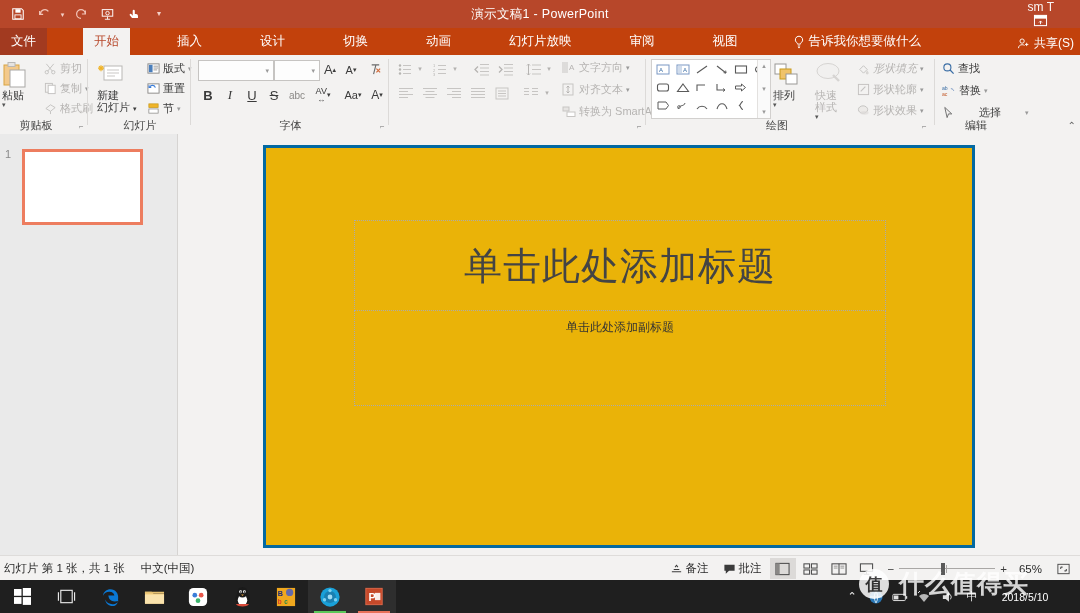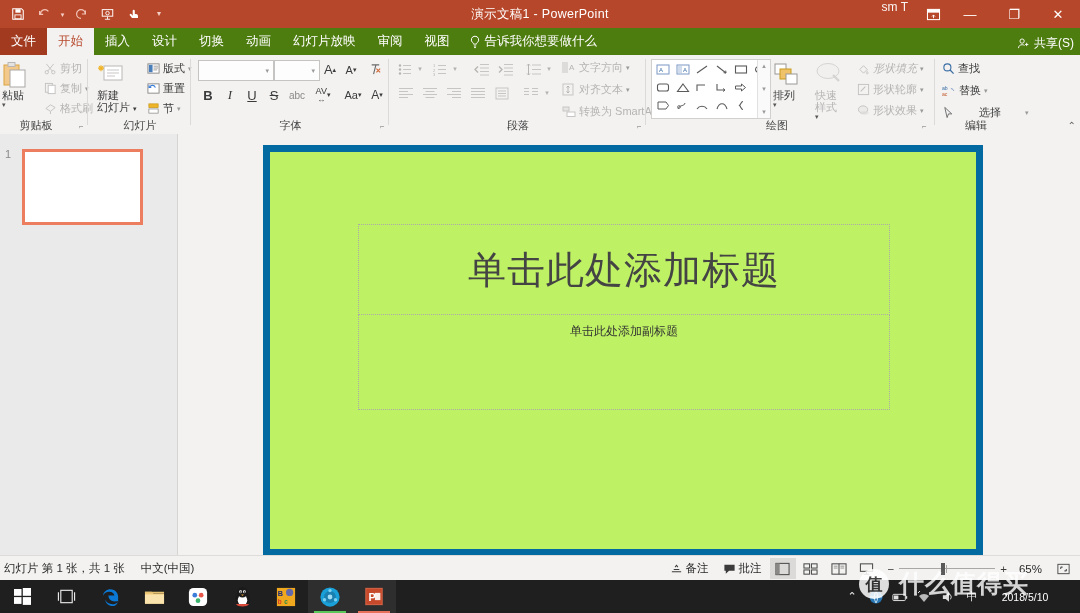--- a/index.html
+++ b/index.html
@@ -22,35 +22,35 @@
     color:#f4cfc6;font-size:13px;line-height:1;
   }
   .qat-btn.bright{color:#ffffff;}
   .qat-btn svg{display:block;}
   .title-center{
     position:absolute;left:0;top:0;width:1080px;height:28px;
     display:flex;align-items:center;justify-content:center;
     color:#fff;font-size:12.5px;letter-spacing:.3px;pointer-events:none;
   }
   .win-right{
-    position:absolute;right:0;top:0;height:28px;display:flex;
+    position:absolute;right:16px;top:0;height:28px;display:flex;align-items:center;flex-direction:column;
   }
   .win-user{color:#ffffff;font-size:12px;padding:0 10px;opacity:.95;}
   .win-ribbondisp{
     width:30px;height:28px;display:flex;align-items:center;justify-content:center;color:#fff;
   }
   .win-btn{
     width:44px;height:28px;display:flex;align-items:center;justify-content:center;
     color:#fff;font-size:13px;
   }
 
   
   .tabsrow{
     position:absolute;left:0;top:28px;width:1080px;height:27px;
-    background:#4d7c0f;display:flex;align-items:flex-end;
+    background:#c2410c;display:flex;align-items:flex-end;gap:36px;
   }
   .tab{
     height:27px;padding:0 11px;display:flex;align-items:center;
     color:#fff;font-size:12.5px;white-space:nowrap;
   }
   .tab.active{background:#f3f2f1;color:#b7472a;}
   .tab.file{background:#a23a20;}
   .tellme{
     display:flex;align-items:center;gap:4px;color:#fff;font-size:12.5px;
     padding:0 8px;height:27px;
@@ -137,21 +137,21 @@
     width:115px;height:70px;background:#fff;border:3px solid #ed7d5f;
   }
   .tp-scroll{
     position:absolute;right:0;top:0;width:4px;height:421px;background:#eaeaea;
   }
   .canvas-area{
     position:absolute;left:178px;top:0;width:902px;height:421px;background:#f3f2f1;
   }
   .slide{
     position:absolute;left:85px;top:11px;width:706px;height:397px;
-    background:#bef264;border:7px solid #0369a1;
+    background:#eab308;border:3px solid #0369a1;
   }
   .ph{
     position:absolute;border:1px dotted #aaa;background:transparent;
     display:flex;justify-content:center;
   }
   .ph-title{
     left:88px;top:72px;width:530px;height:89px;align-items:center;
   }
   .ph-title span{
     font-size:38px;color:#444;font-weight:300;letter-spacing:1px;line-height:1;
@@ -581,21 +581,20 @@
       </div>
       <div class="fbtn" style="left:130px;top:28px;width:22px;height:20px;">
         <span class="ic">
           <svg width="14" height="12" viewBox="0 0 14 12">
               <path d="M0 1.5h5M0 4.5h5M0 7.5h5M8 1.5h6M8 4.5h6M8 7.5h6" stroke="#c7c5c3" stroke-width="1.2"></path>
             </svg>
         </span>
       </div>
       <div class="fbtn" style="left:152px;top:28px;width:10px;height:20px;font-size:7px;">▾</div>
 
-      <div class="glabel">段落</div>
       <div class="dlg">⌐</div>
       <div class="gsep"></div>
     </div>
 
     <div class="rgroup" style="left:647px;width:288px;">
       <div class="shape-gallery" style="left:4px;top:4px;width:118px;height:58px;">
         <div class="shape-row">
           <span class="shape-cell">
               <svg width="14" height="11" viewBox="0 0 14 11">
                 <rect x="1" y="1" width="12" height="9" fill="#fff" stroke="#7a98c4" stroke-width="1"></rect>

